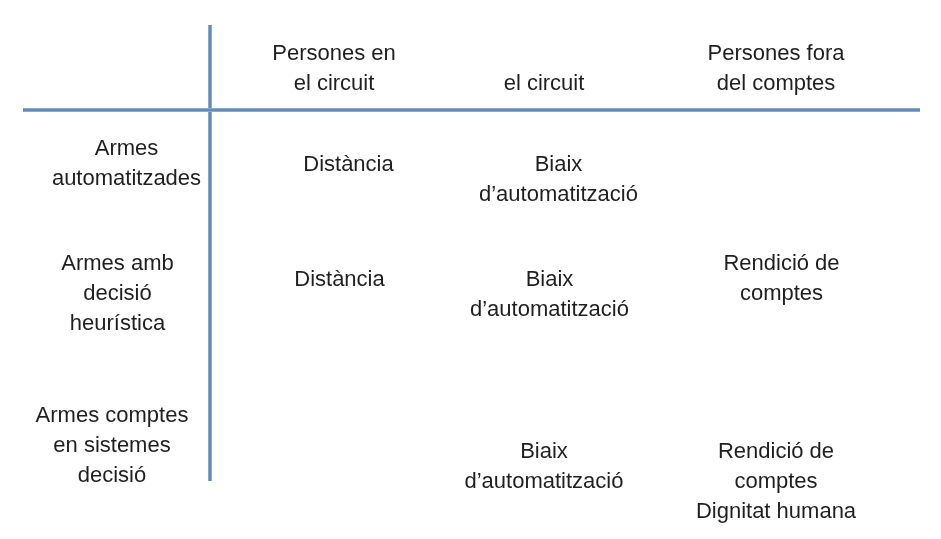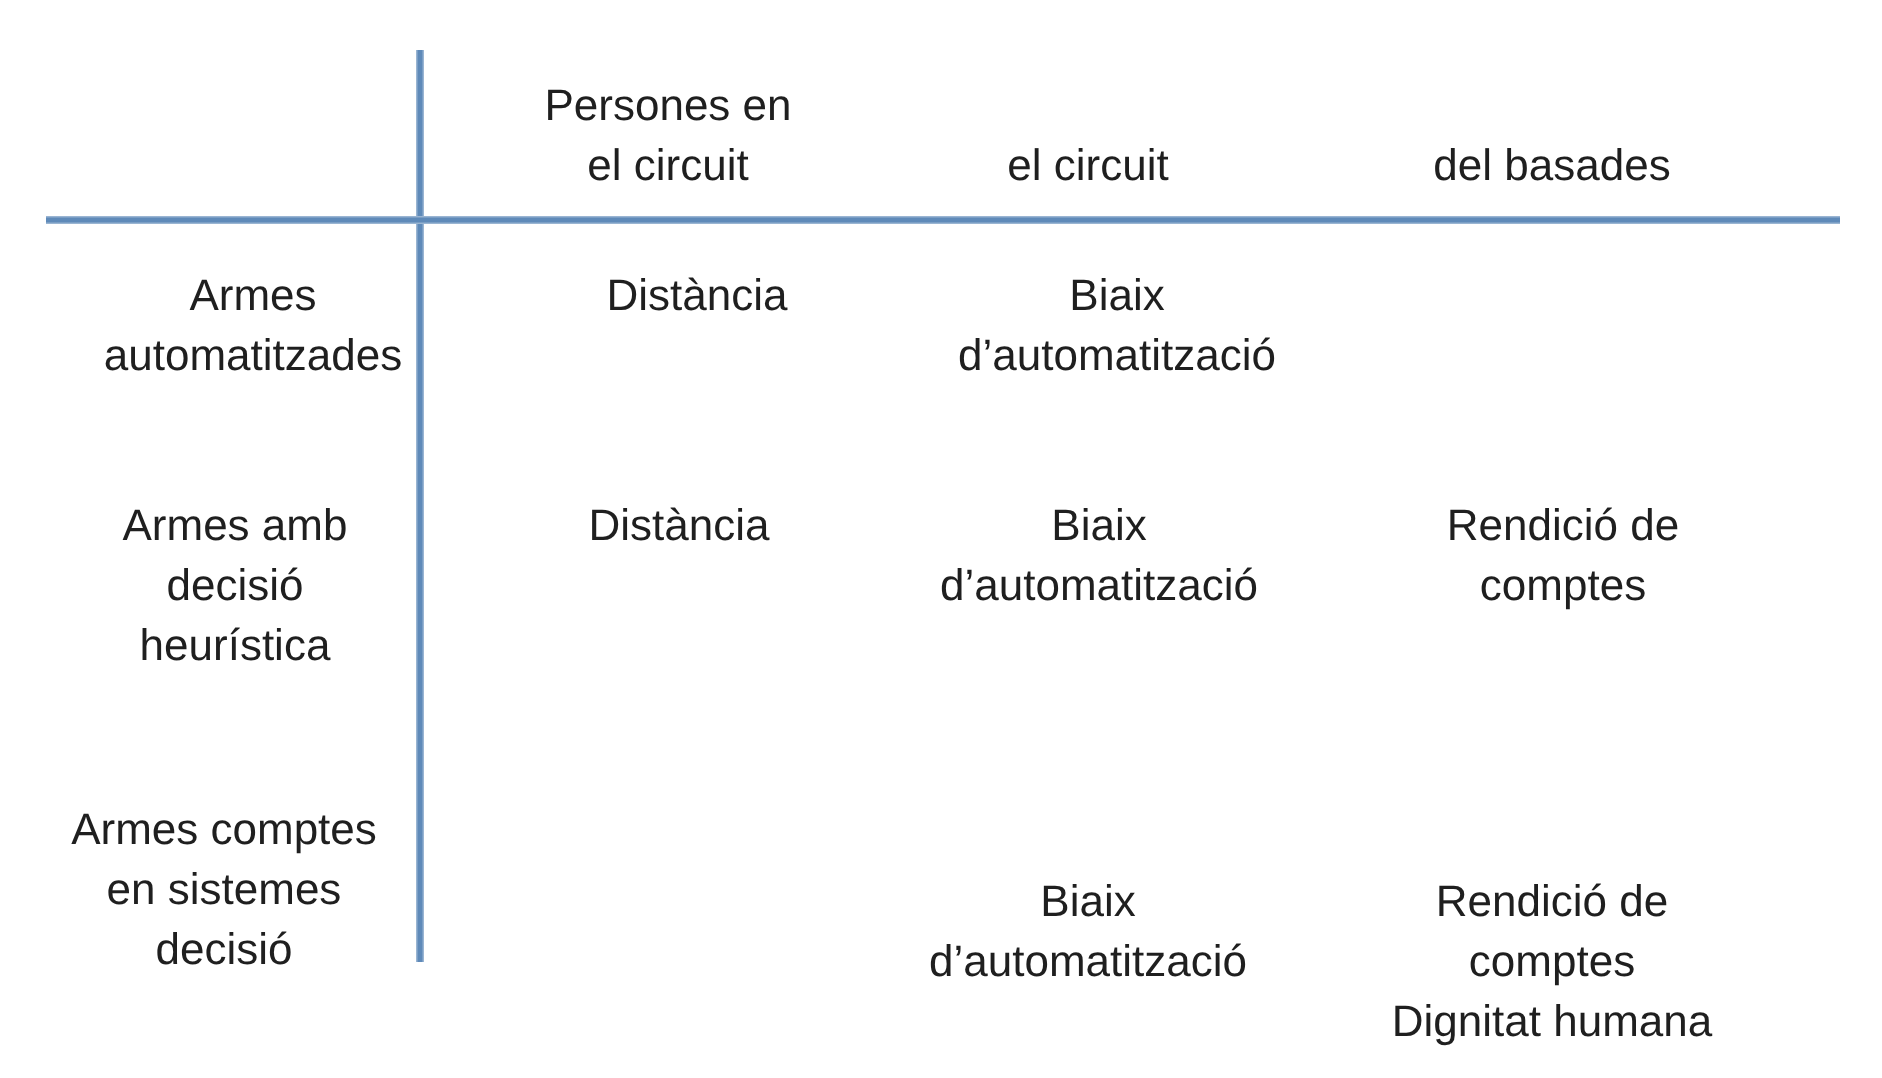--- a/index.html
+++ b/index.html
@@ -50,21 +50,21 @@
     align-items: center;
     font-size: 22px;
     line-height: 30px;
     text-align: center;
   }
   .head { justify-content: flex-end; padding-bottom: 10px; }
   .r1 { padding-top: 25px; padding-left: 29px; }
   .r2 { padding-top: 18px; padding-left: 11px; }
   .r3 { padding-top: 25px; }
   .cell-text { display: block; }
-  .shift-sm { margin-top: 0; }
+  .shift-sm { margin-top: 16px; }
   .shift-lg { margin-top: 36px; }
   .ln { display: block; white-space: nowrap; }
 </style>
 </head>
 <body>
 
 <div class="stage" style="color: rgb(31, 31, 31); background: rgb(255, 255, 255);">
   <div class="vline"></div>
   <div class="hline"></div>
 
@@ -80,21 +80,22 @@
     </div>
 
     <div class="cell head">
       <div class="cell-text">
         <span class="ln">el circuit</span>
       </div>
     </div>
 
     <div class="cell head">
       <div class="cell-text">
-        <span class="ln">del basades</span>
+        <span class="ln">Persones fora</span>
+        <span class="ln">del comptes</span>
       </div>
     </div>
 
     <div class="cell r1">
       <div class="cell-text">
         <span class="ln">Armes</span>
         <span class="ln">automatitzades</span>
       </div>
     </div>
 

